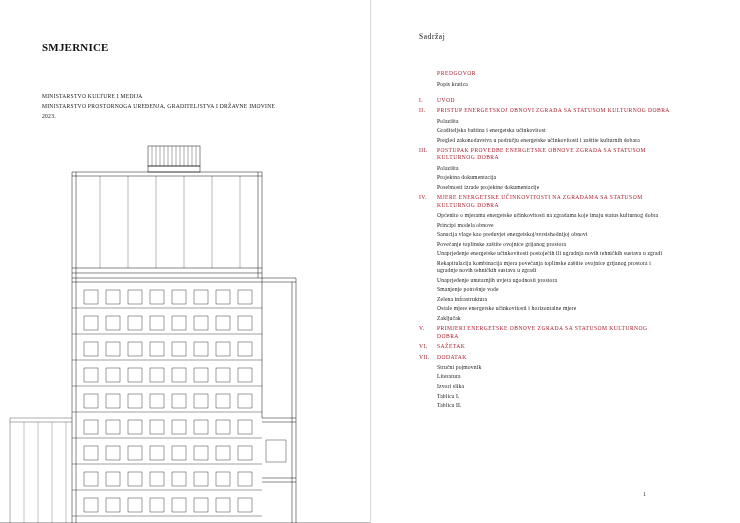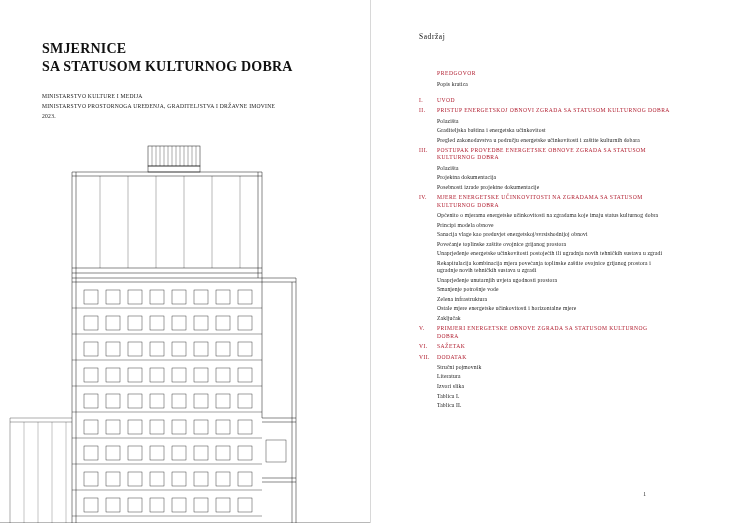--- a/index.html
+++ b/index.html
@@ -41,21 +41,21 @@
   .title-block {
     position: absolute;
     left: 42px;
     top: 40px;
     width: 300px;
   }
   .title-block h1 {
     margin: 0;
     font-family: "Liberation Serif", serif;
     font-weight: bold;
-    font-size: 14px;
+    font-size: 11px;
     line-height: 1.28;
     letter-spacing: 0.2px;
     color: #111111;
     text-transform: uppercase;
   }
   .title-line { display: block; }
   .pub-block {
     position: absolute;
     left: 42px;
     top: 92px;
@@ -152,21 +152,20 @@
 </head>
 <body>
 
 <div class="spread">
 
   <div class="page page-left">
 
     <div class="title-block">
       <h1>
         <span class="title-line">SMJERNICE</span>
-        <span class="title-line">SA STATUSOM KULTURNOG DOBRA</span>
       </h1>
     </div>
 
     <div class="pub-block">
       <div>MINISTARSTVO KULTURE I MEDIJA</div>
       <div>MINISTARSTVO PROSTORNOGA UREĐENJA, GRADITELJSTVA I DRŽAVNE IMOVINE</div>
       <div>2023.</div>
     </div>
 
     <div class="illustration">

